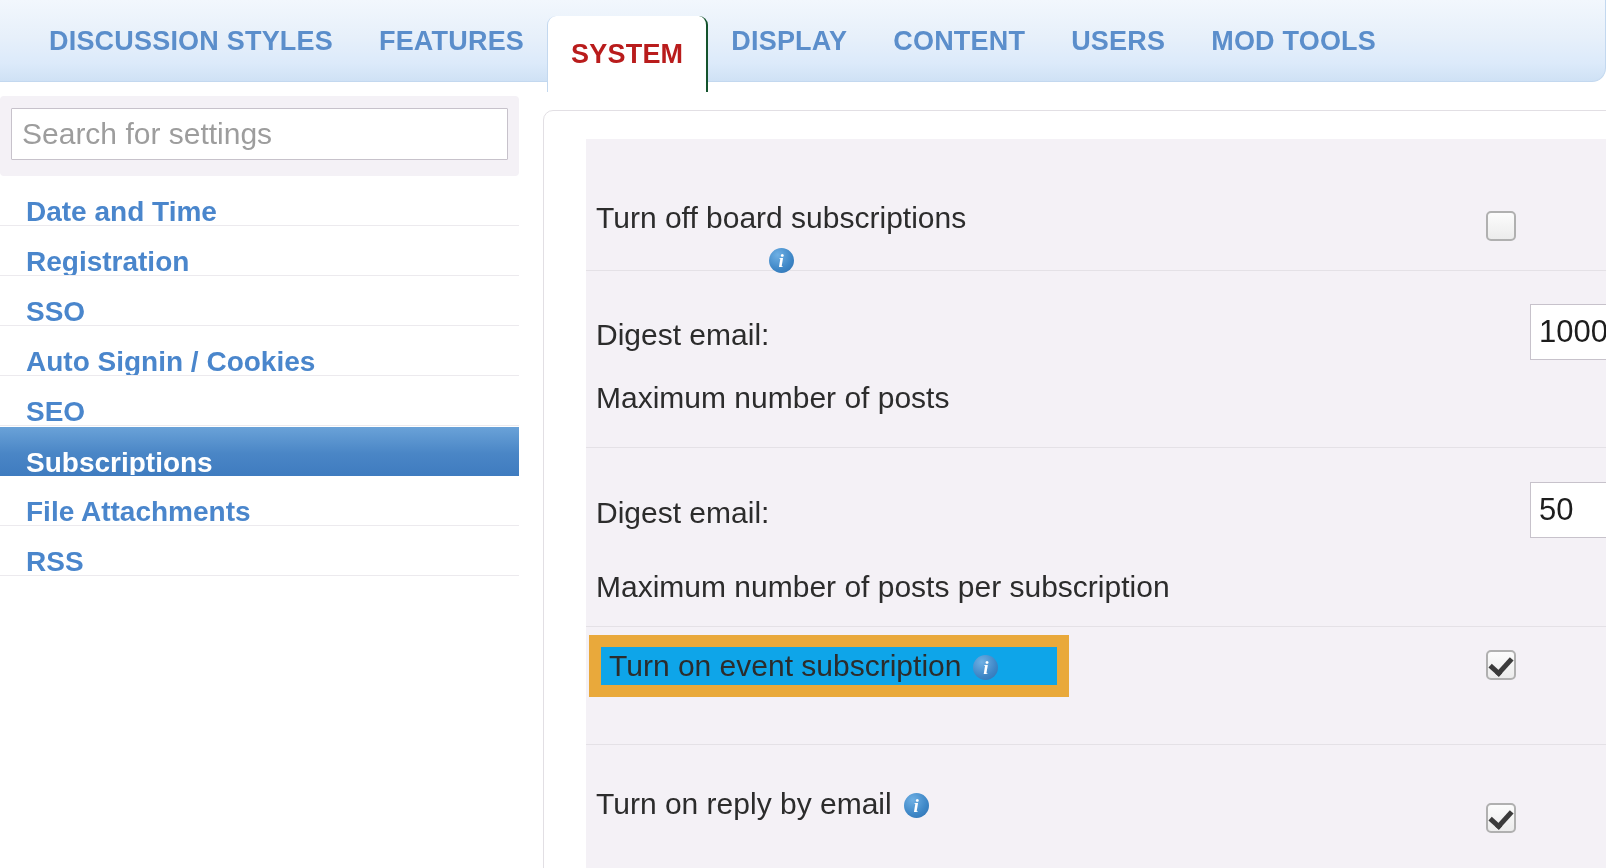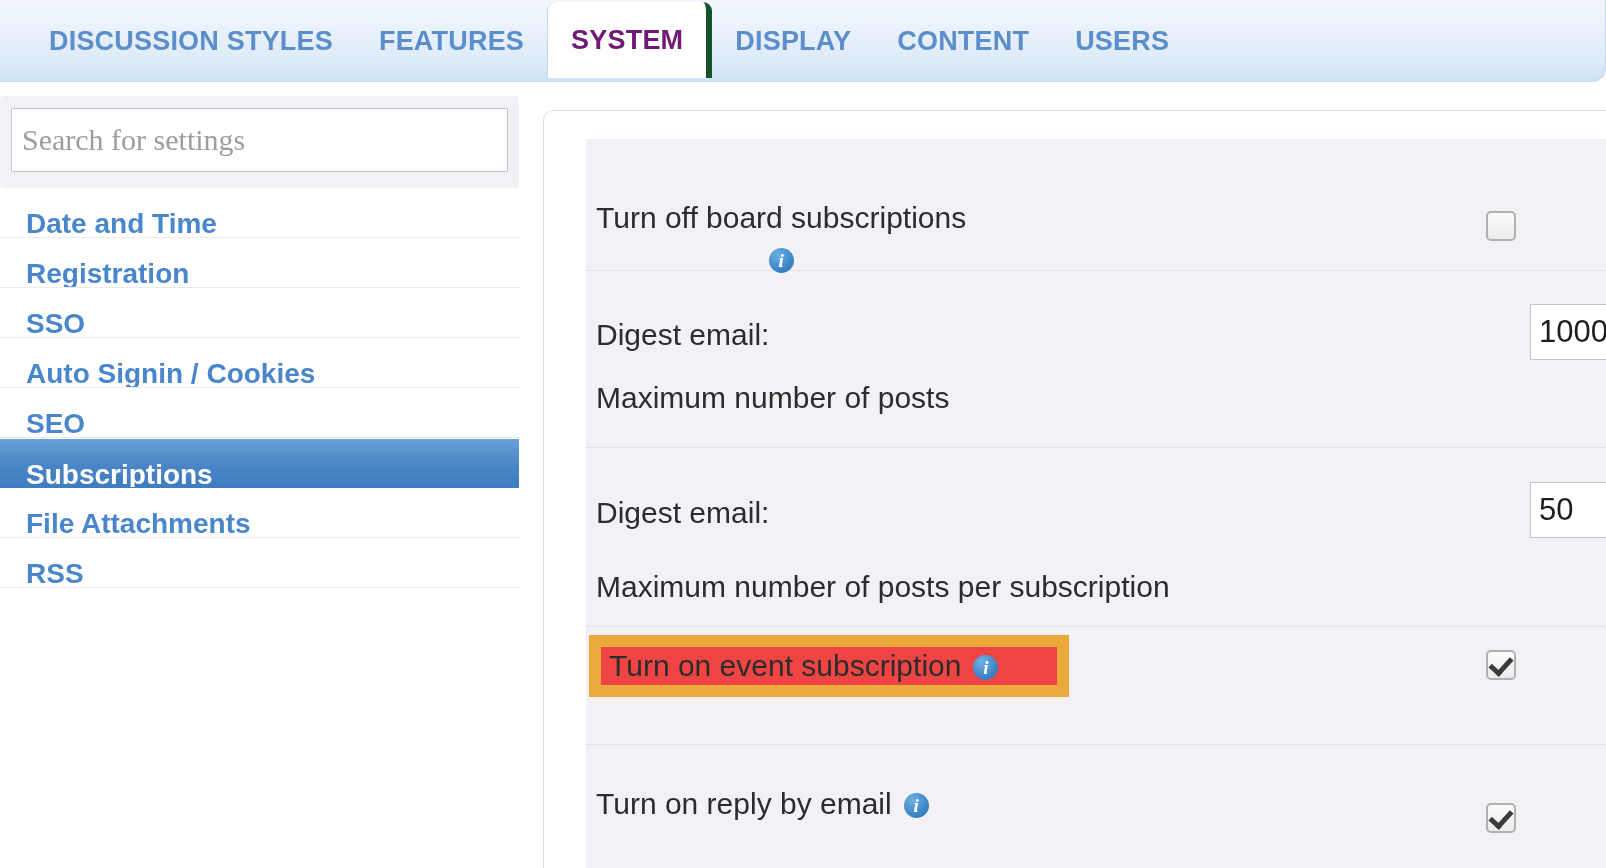--- a/index.html
+++ b/index.html
@@ -56,27 +56,27 @@
     font-size: 27px;
     font-weight: bold;
     letter-spacing: 0.2px;
     color: #5b8ecb;
     white-space: nowrap;
     box-sizing: border-box;
     cursor: pointer;
     position: relative;
   }
   .tab.active {
-    color: #701a75;
+    color: #b91c1c;
     background: #ffffff;
     border-left: 1px solid #c3d8ef;
-    border-right: 6px solid #14532d;
+    border-right: 2px solid #14532d;
     border-top-left-radius: 9px;
     border-top-right-radius: 9px;
-    margin-top: 2px;
+    margin-top: 16px;
     height: 76px;
   }
   .tab.first { padding-left: 28px; }
 
   
   #sidebar {
     position: absolute;
     left: 0;
     top: 96px;
     width: 519px;
@@ -87,25 +87,25 @@
     margin: 0;
     padding: 12px 11px 16px 11px;
     background: #f4f1f6;
     border-radius: 4px;
     box-sizing: border-box;
     width: 519px;
   }
   .search-input {
     display: block;
     width: 100%;
-    height: 64px;
+    height: 52px;
     box-sizing: border-box;
     border: 1px solid #c7c2cb;
     background: #ffffff;
-    font-family: Liberation Serif, serif;
+    font-family: Liberation Sans, sans-serif;
     font-size: 30px;
     color: #1d1d1d;
     padding: 0 10px;
     outline: none;
     border-radius: 1px;
   }
   .search-input::placeholder {
     color: #9d9d9d;
     opacity: 1;
   }
@@ -230,21 +230,21 @@
   }
 
   
   .hl-box {
     position: absolute;
     background: #e9a93b;
     padding: 12px;
     box-sizing: border-box;
   }
   .hl-inner {
-    background: #ef4444;
+    background: #0ea5e9;
     width: 100%;
     height: 100%;
     box-sizing: border-box;
     display: flex;
     align-items: center;
     padding-left: 8px;
   }
 </style>
 </head>
 <body>
@@ -262,20 +262,23 @@
         <span>SYSTEM</span>
       </div>
     <div class="tab">
         <span>DISPLAY</span>
       </div>
     <div class="tab">
         <span>CONTENT</span>
       </div>
     <div class="tab">
         <span>USERS</span>
+      </div>
+    <div class="tab">
+        <span>MOD TOOLS</span>
       </div>
   </div>
 </div>
 
 <div id="sidebar">
   <div class="search-wrap">
     <input class="search-input" type="text" placeholder="Search for settings" style="">
   </div>
   <ul class="navlist">
     <li><span>Date and Time</span></li>

